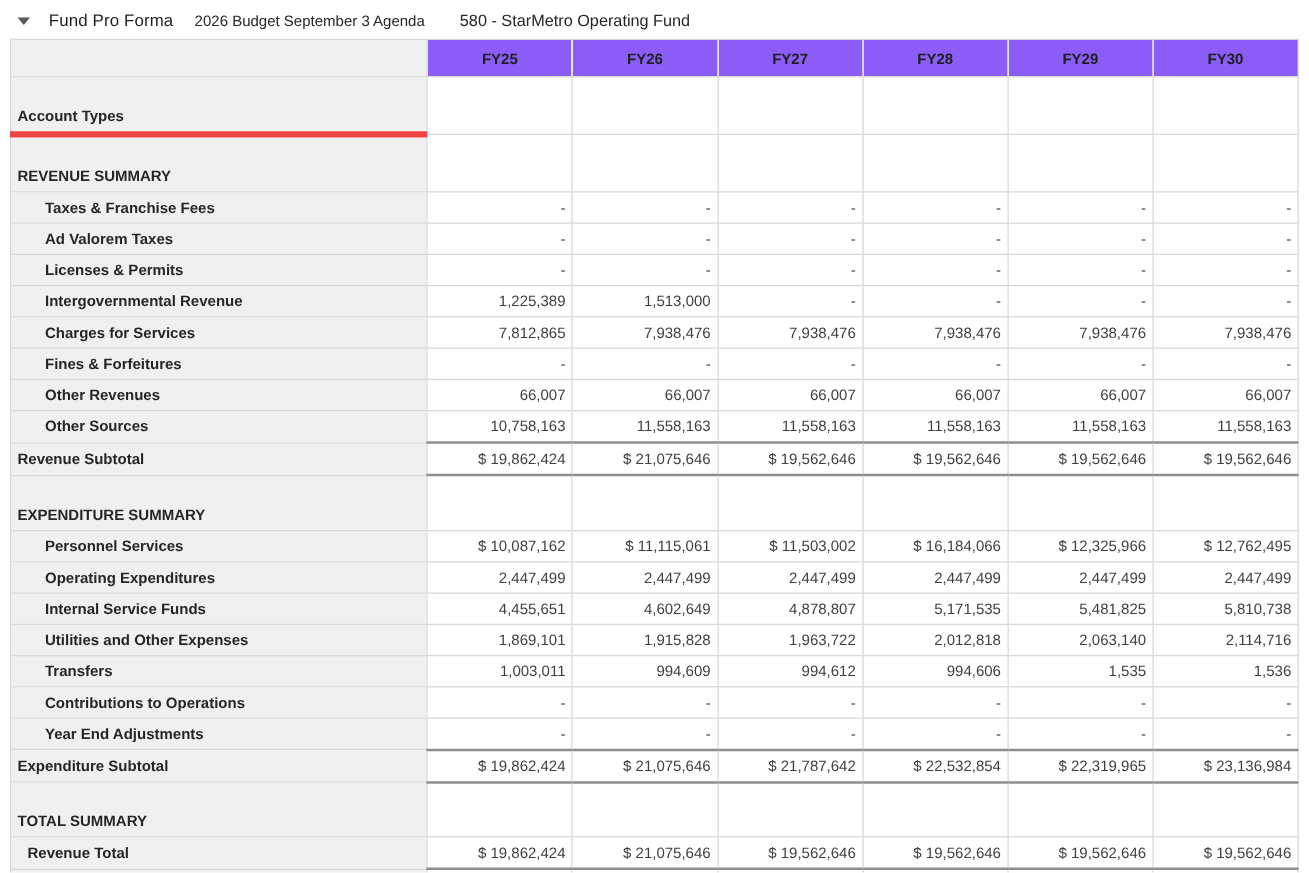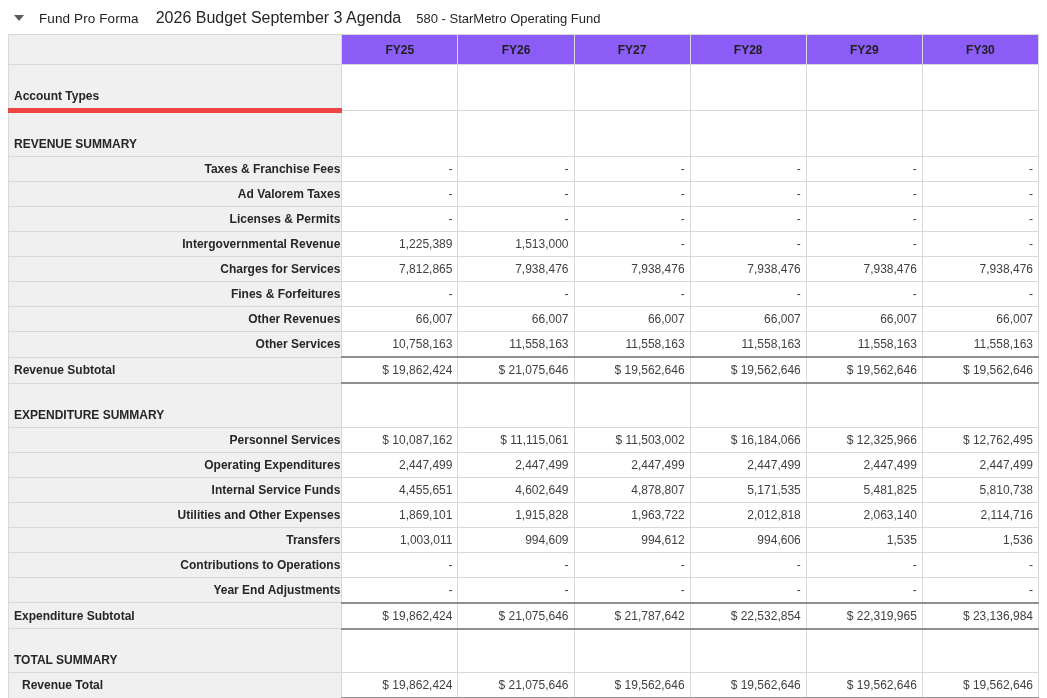--- a/index.html
+++ b/index.html
@@ -3,38 +3,38 @@
 <meta charset="utf-8">
 <style>
   html,body{margin:0;padding:0;background:#ffffff;}
   body{width:1047px;height:698px;font-family:"Liberation Sans",sans-serif;overflow:hidden;}
 
   
   .titlebar{display:flex;align-items:center;padding:9px 0 7px 14px;}
   .caret{width:0;height:0;border-left:5px solid transparent;border-right:5px solid transparent;
          border-top:6px solid #5a5a5a;margin-right:15px;cursor:pointer;}
   .title{font-weight:normal;font-size:13.5px;color:#1f1f1f;letter-spacing:.1px;}
-  .subtitle{margin-left:17px;font-size:16px;color:#262626;}
-  .fund{margin-left:15px;font-size:13px;color:#262626;}
+  .subtitle{margin-left:17px;font-size:12px;color:#262626;}
+  .fund{margin-left:28px;font-size:13px;color:#262626;}
 
   
   table{border-collapse:collapse;table-layout:fixed;width:1031px;margin-left:8px;}
   th,td{border:1px solid #d8d8d8;font-size:12px;overflow:hidden;white-space:nowrap;}
   th{background:#8b5cf6;color:#1f1f1f;font-weight:bold;text-align:center;height:27px;}
   th.corner{background:#f0f0f0;}
   td.label{background:#f0f0f0;color:#262626;font-weight:bold;text-align:left;padding-left:5px;}
   td.num{background:#ffffff;color:#3f3f3f;text-align:right;padding-right:5px;font-weight:normal;}
 
   tr.row-detail td{height:22px;}
   tr.row-subtotal td,tr.row-total-detail td,tr.row-grand-total td{height:22px;}
   tr.row-section td{height:37px;vertical-align:bottom;}
   tr.row-section td.label{padding-bottom:5px;}
 
   
-  tr.row-detail td.label{padding-left:27px;text-align:right;}
+  tr.row-detail td.label{padding-left:27px;}
   tr.row-total-detail td.label{padding-left:13px;}
 
   
   tr.row-section:has(+ tr.row-section) td.label{border-bottom:5px solid #ef4444;}
   tr.row-section + tr.row-section td.label{border-top:1px solid #0f766e;}
 
   
   tr.row-subtotal td.num{border-top:2px solid #8e8e8e;border-bottom:2px solid #8e8e8e;}
   tr.row-total-detail td.num{border-bottom:2px solid #8e8e8e;}
   table{border:1px solid #c9c9c9;}
@@ -146,21 +146,21 @@
       <tr class="row-detail">
         <td class="label">Other Revenues</td>
         <td class="num">66,007</td>
         <td class="num">66,007</td>
         <td class="num">66,007</td>
         <td class="num">66,007</td>
         <td class="num">66,007</td>
         <td class="num">66,007</td>
       </tr>
       <tr class="row-detail">
-        <td class="label">Other Services</td>
+        <td class="label">Other Sources</td>
         <td class="num">10,758,163</td>
         <td class="num">11,558,163</td>
         <td class="num">11,558,163</td>
         <td class="num">11,558,163</td>
         <td class="num">11,558,163</td>
         <td class="num">11,558,163</td>
       </tr>
       <tr class="row-subtotal">
         <td class="label">Revenue Subtotal</td>
         <td class="num">$ 19,862,424</td>

